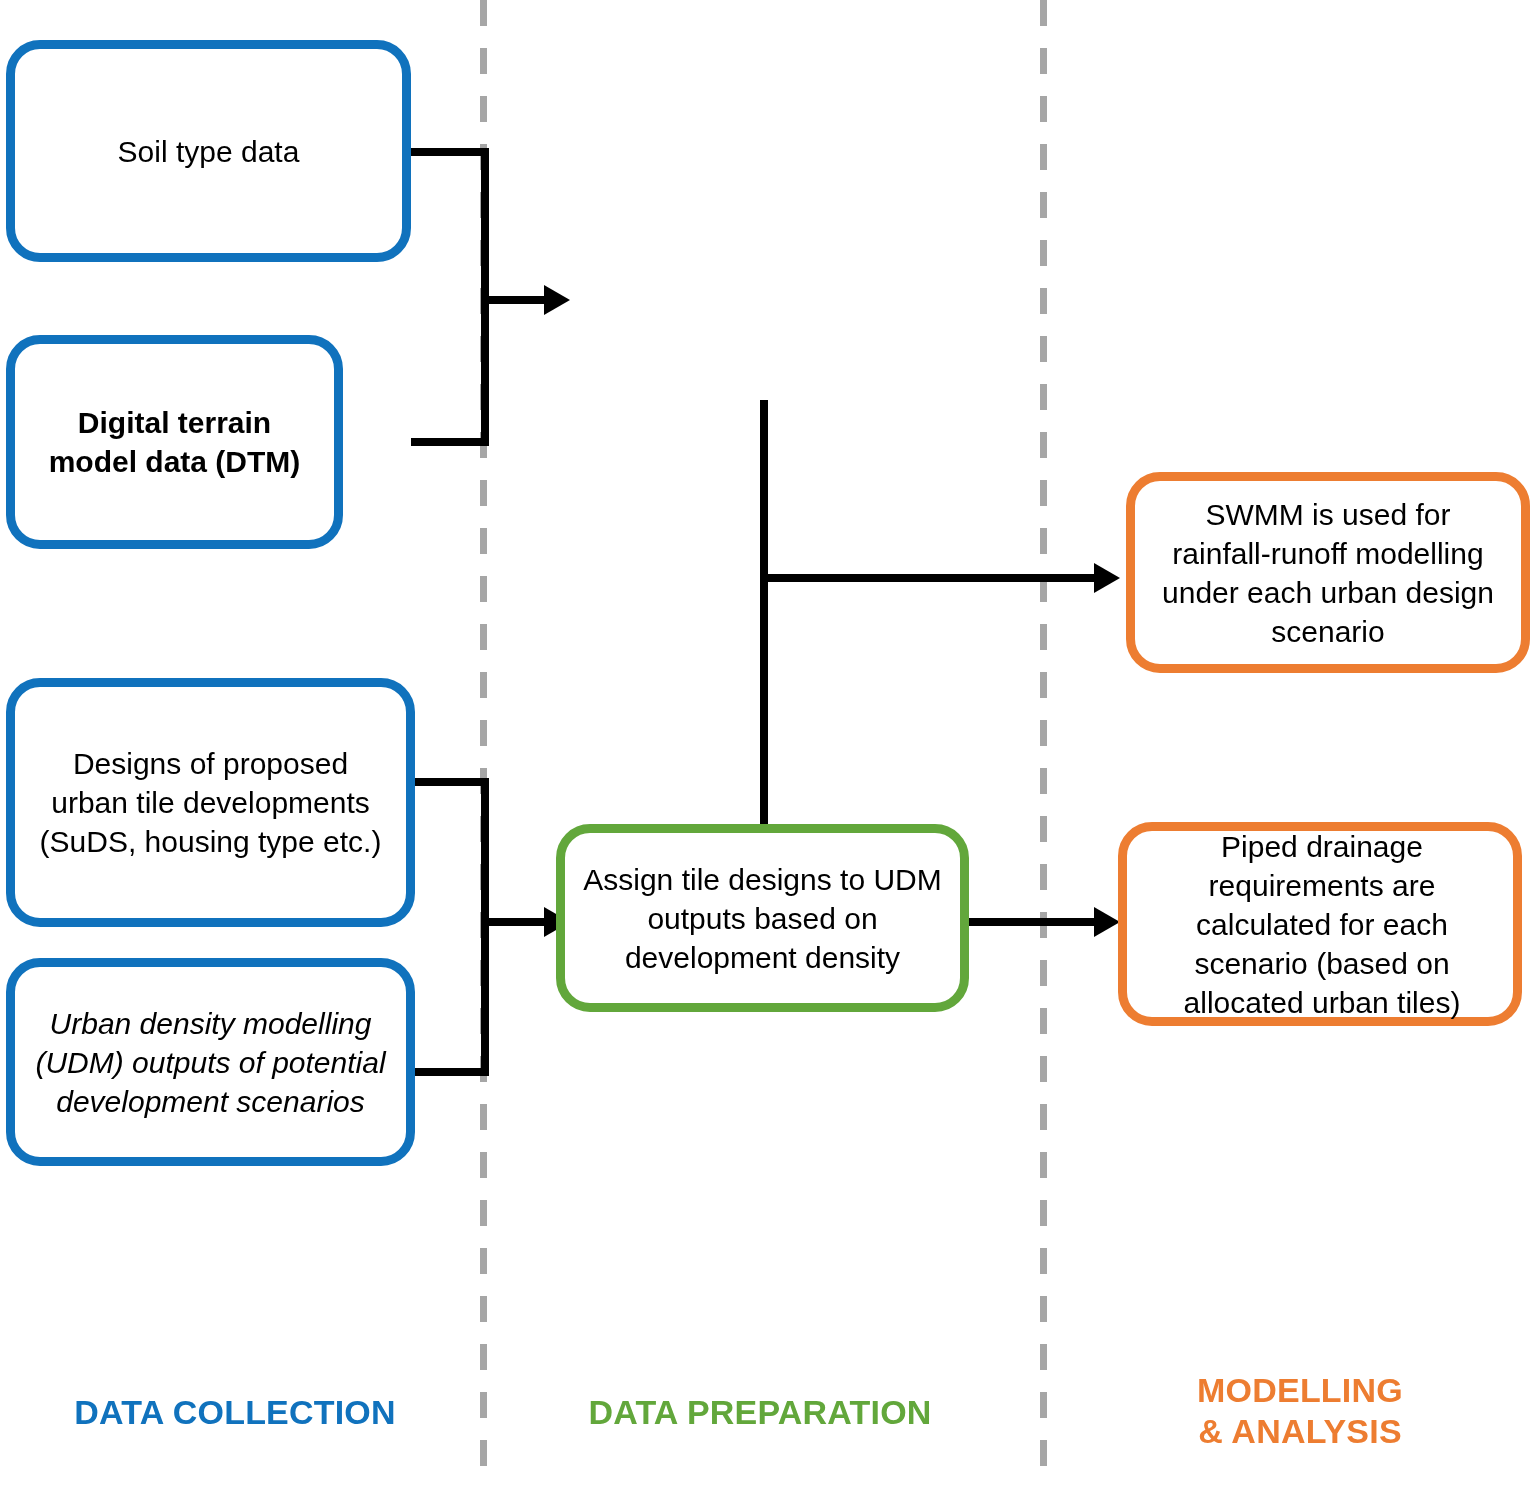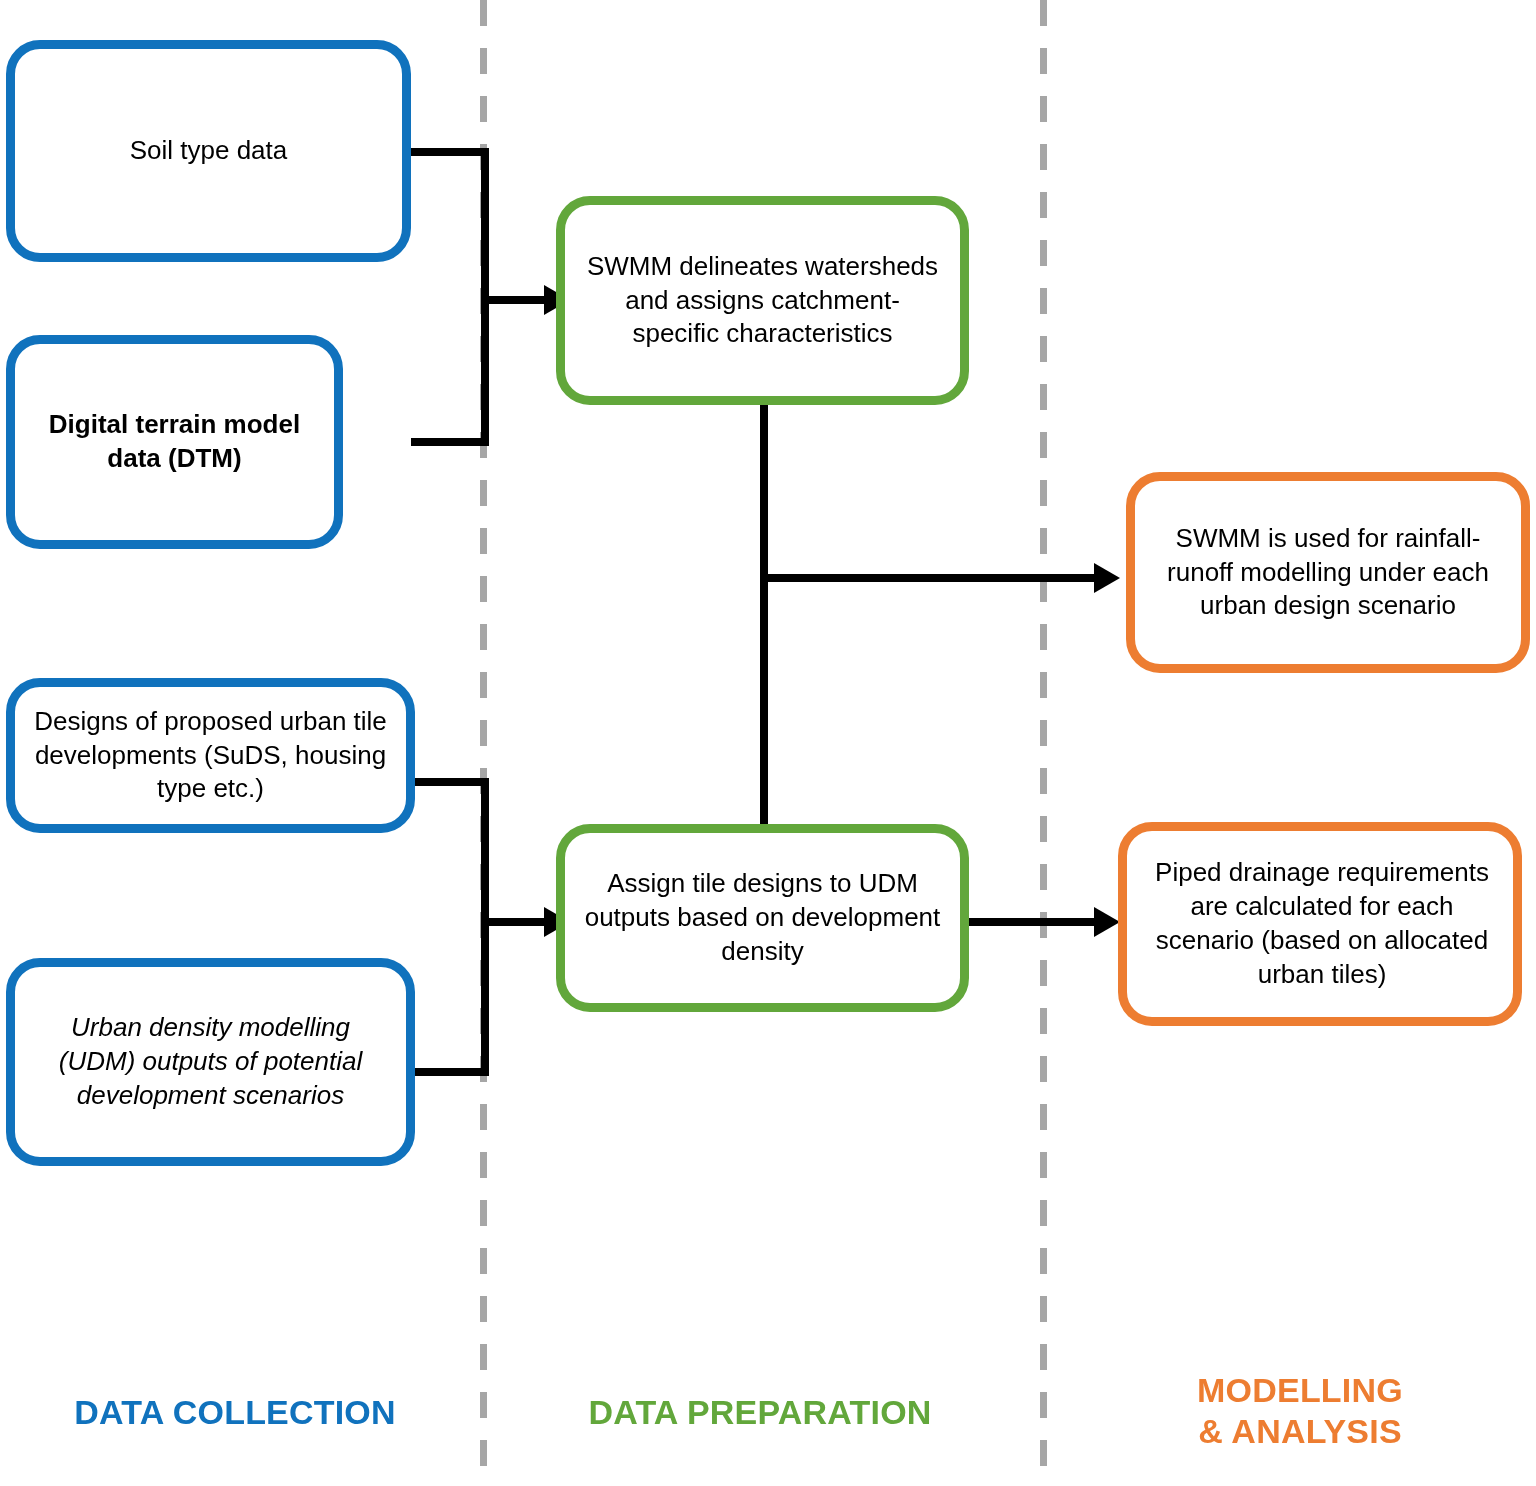--- a/index.html
+++ b/index.html
@@ -38,34 +38,34 @@
   .node {
     position: absolute;
     box-sizing: border-box;
     background: #ffffff;
     border-radius: 34px;
     display: flex;
     align-items: center;
     justify-content: center;
     text-align: center;
     color: #000000;
-    font-size: 26px;
+    font-size: 30px;
     line-height: 1.30;
     padding: 6px 18px;
   }
   .node.blue   { border: 9px solid #1072BD; }
   .node.green  { border: 9px solid #62A73B; }
   .node.orange { border: 9px solid #ED7D31; }
 
   .node-text { display: block; width: 100%; }
 
   
   #node-soil      { left: 6px;   top: 40px;   width: 405px; height: 222px; }
   #node-dtm       { left: 6px;   top: 335px;  width: 337px; height: 214px; font-weight: bold; }
-  #node-designs   { left: 6px;   top: 678px;  width: 409px; height: 155px; }
+  #node-designs   { left: 6px;   top: 678px;  width: 409px; height: 249px; }
   #node-udm       { left: 6px;   top: 958px;  width: 409px; height: 208px; font-style: italic; }
 
   
   #node-swmm-delineate { left: 556px; top: 196px; width: 413px; height: 209px; }
   #node-assign-tiles   { left: 556px; top: 824px; width: 413px; height: 188px; }
 
   
   #node-swmm-runoff    { left: 1118px; top: 472px; width: 404px; height: 201px; margin-left: 8px; }
   #node-piped-drainage { left: 1118px; top: 822px; width: 404px; height: 204px; padding-left: 22px; }
 
@@ -140,23 +140,20 @@
   </div>
 
   <div class="node blue" id="node-designs">
     <span class="node-text">Designs of proposed urban tile developments (SuDS, housing type etc.)</span>
   </div>
 
   <div class="node blue" id="node-udm">
     <span class="node-text">Urban density modelling (UDM) outputs of potential development scenarios</span>
   </div>
 
-  <div class="node green" id="node-swmm-delineate">
-    <span class="node-text">SWMM delineates watersheds and assigns catchment-specific characteristics</span>
-  </div>
 
   <div class="node green" id="node-assign-tiles">
     <span class="node-text">Assign tile designs to UDM outputs based on development density</span>
   </div>
 
   <div class="node orange" id="node-swmm-runoff">
     <span class="node-text">SWMM is used for rainfall-runoff modelling under each urban design scenario</span>
   </div>
 
   <div class="node orange" id="node-piped-drainage">

